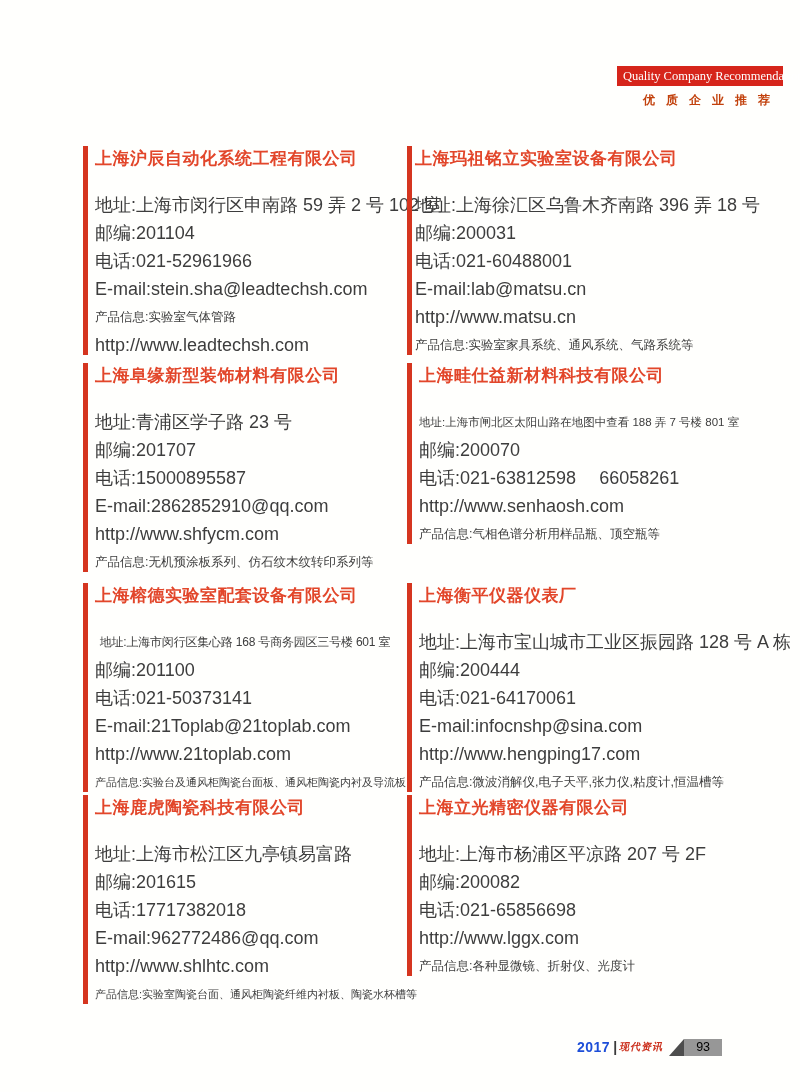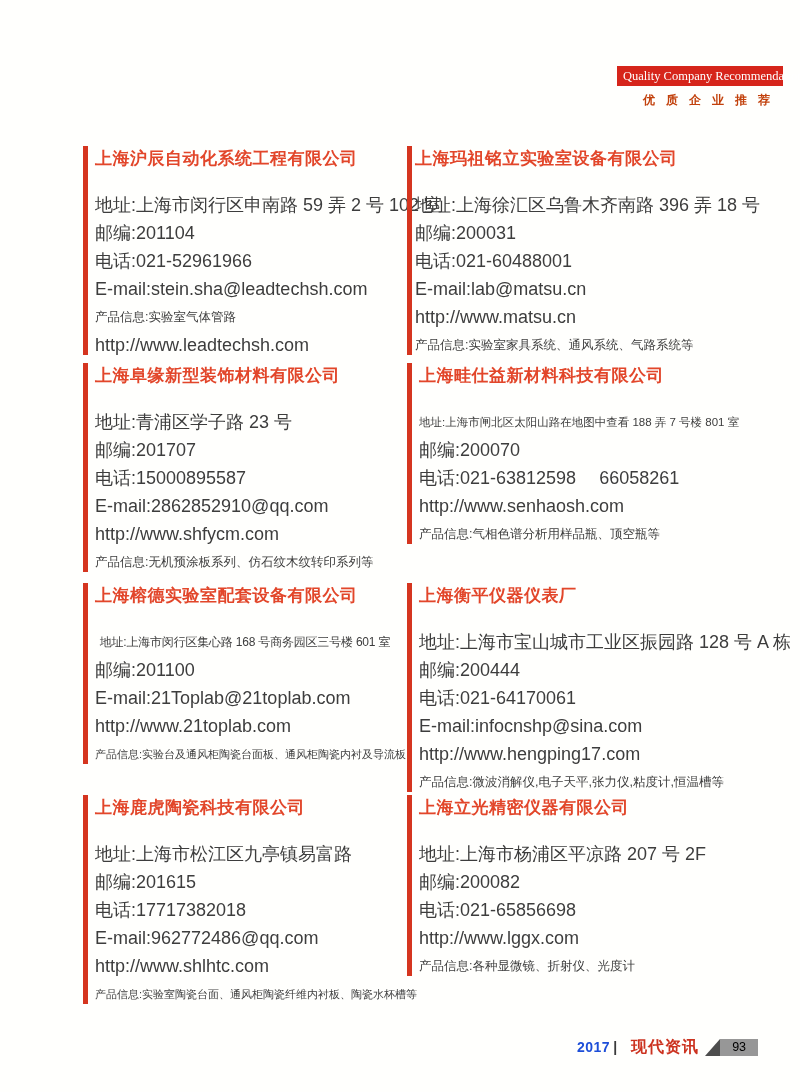--- a/index.html
+++ b/index.html
@@ -52,22 +52,22 @@
   .b7 .l-products{font-size:11px;}
   
   .footer{
     position:absolute;left:577px;top:1037px;height:20px;
     display:flex;align-items:center;
   }
   .f-year{font-size:14px;font-weight:bold;color:#1d4ed8;letter-spacing:0.5px;}
   .f-div{font-size:14px;font-weight:bold;color:#3a3a3a;margin:0 2px 0 3px;}
   .f-mag{
     font-family:"DejaVu Serif","Liberation Serif",serif;
-    font-weight:bold;
-    font-size:16px;color:#cc3320;letter-spacing:1px;margin-right:6px;margin-left:12px;
+    font-style:italic;font-weight:bold;
+    font-size:10px;color:#cc3320;letter-spacing:1px;margin-right:6px;
   }
   .f-wedge{
     width:0;height:0;
     border-bottom:17px solid #4d4d4d;border-left:15px solid transparent;
   }
   .f-badge{
     background:#979797;color:#000000;
     width:38px;height:17px;line-height:17px;text-align:center;
     font-size:12.5px;
   }
@@ -118,20 +118,21 @@
     <div class="line"><span class="lbl">邮编:</span><span>200070</span></div>
     <div class="line"><span class="lbl">电话:</span><span>021-63812598　 66058261</span></div>
     <div class="line"><span>http://www.senhaosh.com</span></div>
     <div class="line l-products"><span class="lbl">产品信息:</span><span>气相色谱分析用样品瓶、顶空瓶等</span></div>
   </div>
 
   <div class="block b5">
     <div class="cname">上海榕德实验室配套设备有限公司</div>
     <div class="line l-address"><span class="lbl">地址:</span><span>上海市闵行区集心路 168 号商务园区三号楼 601 室</span></div>
     <div class="line"><span class="lbl">邮编:</span><span>201100</span></div>
+    <div class="line"><span class="lbl">电话:</span><span>021-50373141</span></div>
     <div class="line"><span class="lbl">E-mail:</span><span>21Toplab@21toplab.com</span></div>
     <div class="line"><span>http://www.21toplab.com</span></div>
     <div class="line l-products"><span class="lbl">产品信息:</span><span>实验台及通风柜陶瓷台面板、通风柜陶瓷内衬及导流板</span></div>
   </div>
 
   <div class="block b6">
     <div class="cname">上海衡平仪器仪表厂</div>
     <div class="line l-address"><span class="lbl">地址:</span><span>上海市宝山城市工业区振园路 128 号 A 栋</span></div>
     <div class="line"><span class="lbl">邮编:</span><span>200444</span></div>
     <div class="line"><span class="lbl">电话:</span><span>021-64170061</span></div>

